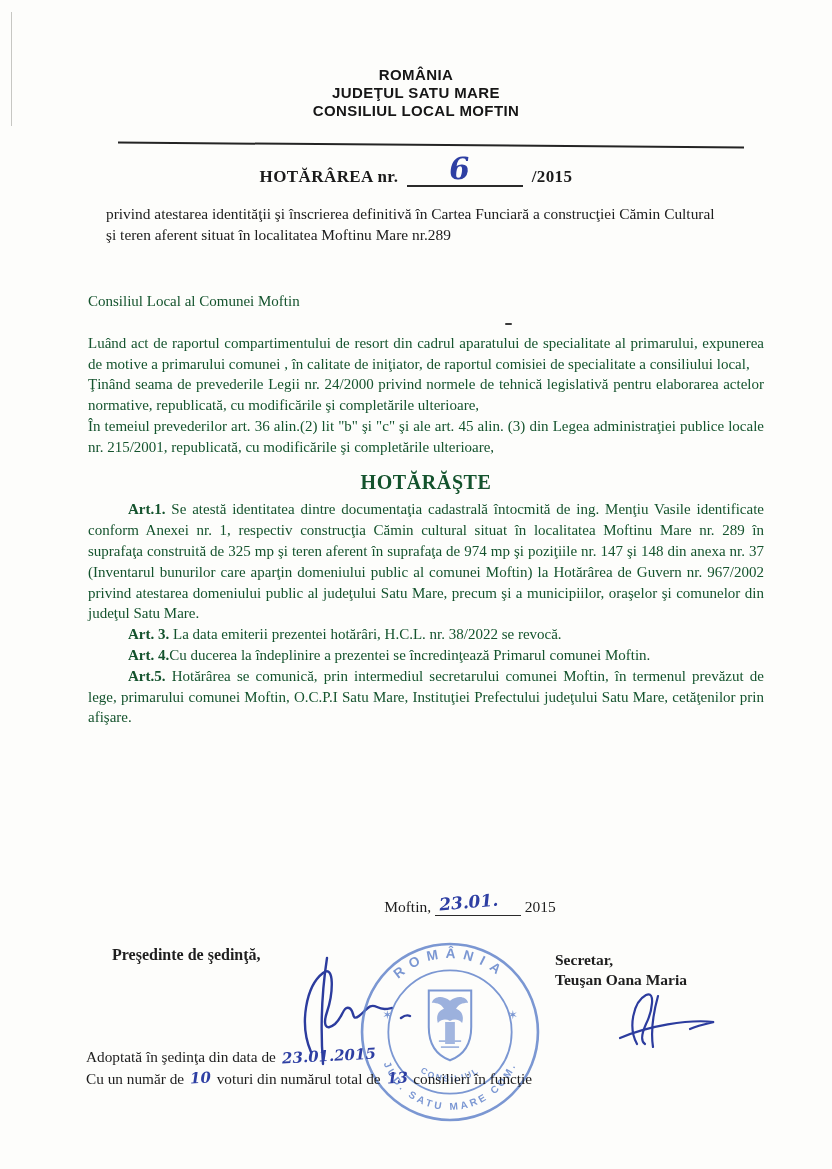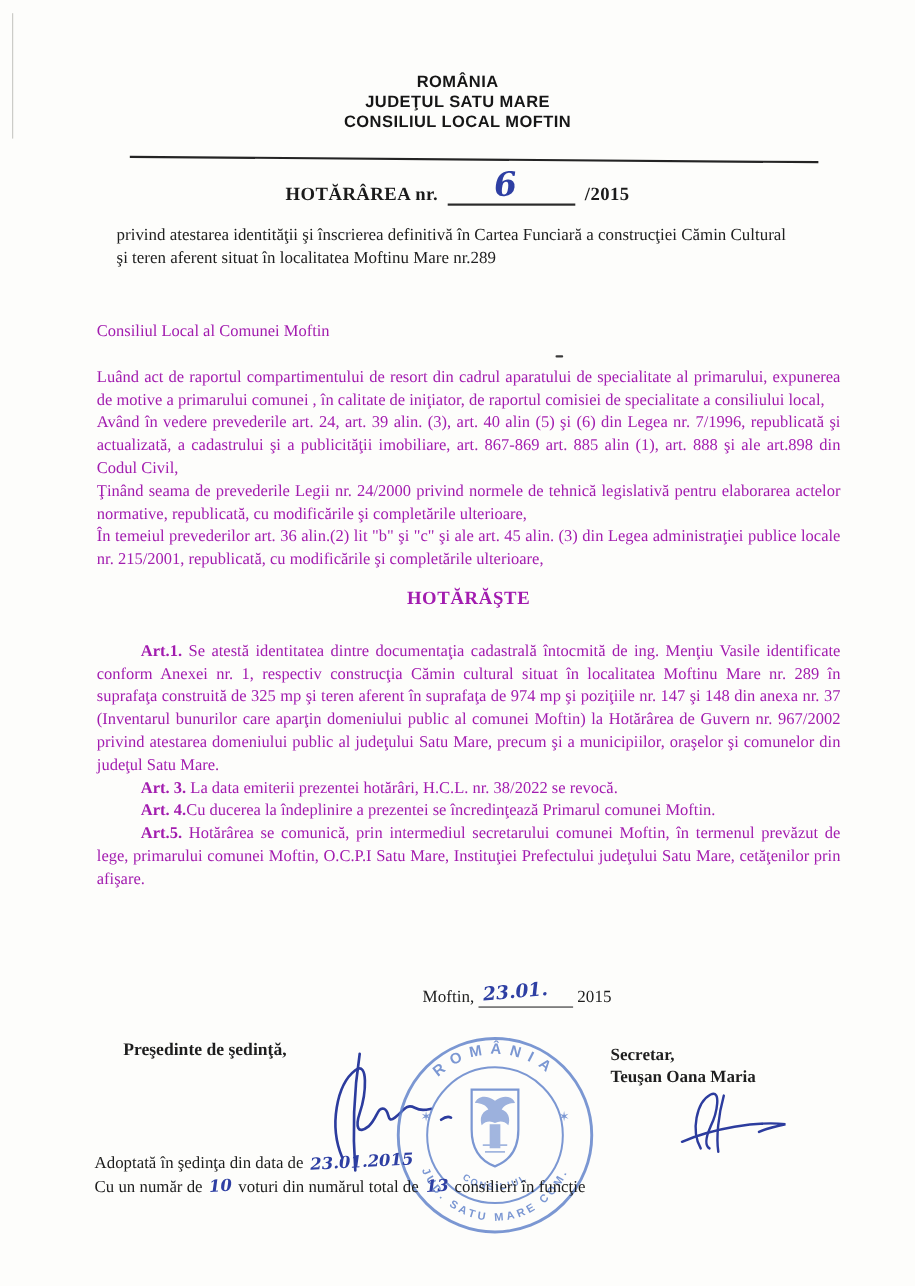--- a/index.html
+++ b/index.html
@@ -24,24 +24,24 @@
   
   .title-row{position:absolute;top:165px;left:0;width:100%;text-align:center;font-size:17px;letter-spacing:.4px;color:#1b1b1b;}
   .num-blank{display:inline-block;width:116px;border-bottom:2px solid #2a2a2a;position:relative;height:20px;vertical-align:bottom;margin:0 4px;}
   .hand{font-family:"DejaVu Serif", serif;font-style:italic;color:#2e3fa3;display:inline-block;}
   .hand-number{position:absolute;left:42px;top:-14px;font-size:30px;transform:rotate(-4deg);font-weight:bold;}
   .subtitle{
     position:absolute;top:203px;left:106px;width:620px;
     font-size:15.4px;line-height:21px;color:#202020;
   }
   
-  .body{position:absolute;top:291px;left:88px;width:676px;font-size:15px;line-height:20.8px;text-align:justify;color:#a21caf;}
+  .body{position:absolute;top:291px;left:88px;width:676px;font-size:15px;line-height:20.8px;text-align:justify;color:#14532d;}
   .body p{margin:0;}
   .salutation{margin-bottom:21px !important;text-align:left;}
-  .decision-word{font-size:17px;letter-spacing:.6px;text-align:center;margin:14px 0 27px 0;font-weight:bold;}
+  .decision-word{font-size:20px;letter-spacing:.6px;text-align:center;margin:14px 0 7px 0;font-weight:bold;}
   .article{text-indent:40px;}
   
   .dateline{position:absolute;top:897px;left:120px;width:700px;text-align:center;font-size:15.5px;}
   .date-blank{display:inline-block;width:86px;border-bottom:1.6px solid #2a2a2a;position:relative;height:18px;vertical-align:bottom;}
   .hand-date{position:absolute;left:4px;top:-5px;font-size:17px;transform:rotate(-5deg);font-weight:bold;}
   
   .sig-left{position:absolute;top:946px;left:112px;font-size:16px;font-weight:bold;}
   .sig-right{position:absolute;top:950px;left:555px;width:210px;text-align:left;font-size:15.5px;font-weight:bold;line-height:20px;}
   .sig-svg{position:absolute;}
   .stamp{position:absolute;left:358px;top:940px;width:184px;height:184px;opacity:.8;}
@@ -72,21 +72,20 @@
     <span>HOTĂRÂREA nr.</span>
     <span class="num-blank"><span class="hand hand-number">6</span></span>
     <span>/2015</span>
   </div>
 
   <div class="subtitle">privind atestarea identităţii şi înscrierea definitivă în Cartea Funciară a construcţiei Cămin Cultural şi teren aferent situat în localitatea Moftinu Mare nr.289</div>
 
   <div class="body">
     <p class="salutation">Consiliul Local al Comunei Moftin</p>
     <p>Luând act de raportul compartimentului de resort din cadrul aparatului de specialitate al primarului, expunerea de motive a primarului comunei , în calitate de iniţiator, de raportul comisiei de specialitate a consiliului local,</p>
-    <p>Având în vedere prevederile art. 24, art. 39 alin. (3), art. 40 alin (5) şi (6) din Legea nr. 7/1996, republicată şi actualizată, a cadastrului şi a publicităţii imobiliare, art. 867-869 art. 885 alin (1), art. 888 şi ale art.898 din Codul Civil,</p>
     <p>Ţinând seama de prevederile Legii nr. 24/2000 privind normele de tehnică legislativă pentru elaborarea actelor normative, republicată, cu modificările şi completările ulterioare,</p>
     <p>În temeiul prevederilor art. 36 alin.(2) lit "b" şi "c" şi ale art. 45 alin. (3) din Legea administraţiei publice locale nr. 215/2001, republicată,  cu modificările şi completările ulterioare,</p>
 
     <h2 class="decision-word">HOTĂRĂŞTE</h2>
 
     <p class="article"><span class="b">Art.1.</span><span> Se atestă identitatea dintre documentaţia cadastrală întocmită de ing. Menţiu Vasile identificate conform Anexei nr. 1, respectiv construcţia Cămin cultural situat în localitatea Moftinu Mare nr. 289 în suprafaţa construită de 325 mp şi teren aferent în suprafaţa de 974 mp şi poziţiile nr. 147 şi 148 din anexa nr. 37 (Inventarul bunurilor care aparţin domeniului public al comunei Moftin) la Hotărârea de Guvern nr. 967/2002 privind atestarea domeniului public al judeţului Satu Mare, precum şi a municipiilor, oraşelor şi comunelor din judeţul Satu Mare.</span></p>
     <p class="article"><span class="b">Art. 3.</span><span> La data emiterii prezentei hotărâri, H.C.L. nr. 38/2022 se revocă.</span></p>
     <p class="article"><span class="b">Art. 4.</span><span>Cu ducerea la îndeplinire a prezentei se încredinţează Primarul comunei Moftin.</span></p>
     <p class="article"><span class="b">Art.5.</span><span> Hotărârea se comunică, prin intermediul secretarului comunei Moftin, în termenul prevăzut de lege, primarului comunei Moftin, O.C.P.I Satu Mare, Instituţiei Prefectului judeţului Satu Mare, cetăţenilor prin afişare.</span></p>
   </div>

